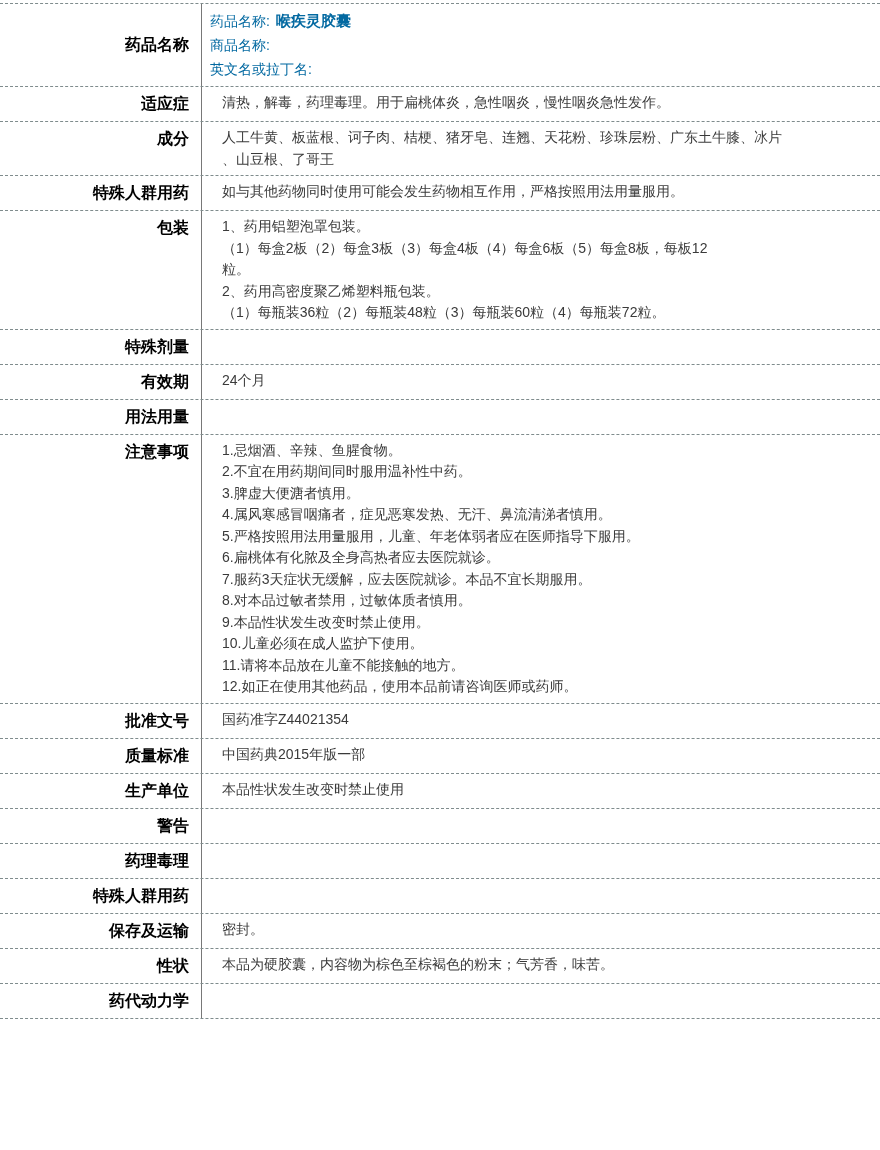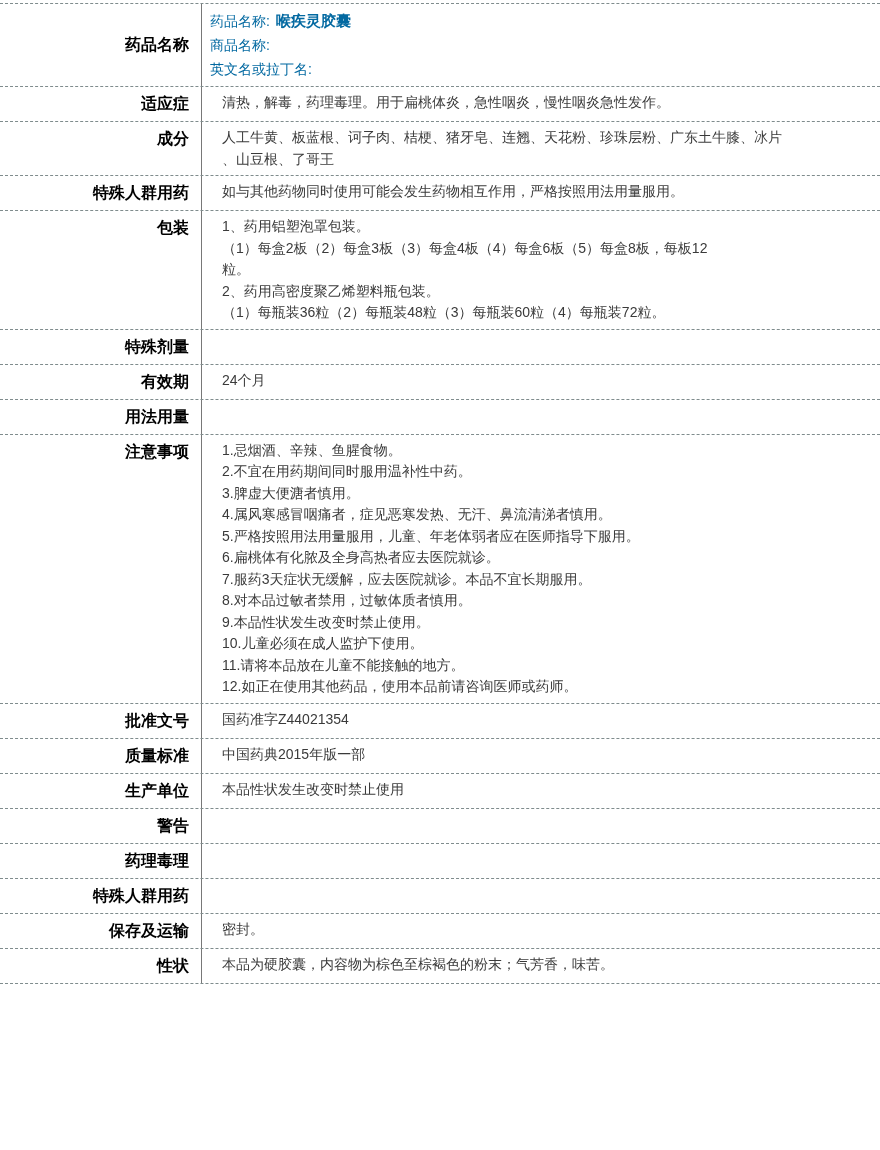--- a/index.html
+++ b/index.html
@@ -170,16 +170,20 @@
     <div class="row">
       <div class="label-cell">保存及运输</div>
       <div class="content-cell">密封。</div>
     </div>
 
     <div class="row">
       <div class="label-cell">性状</div>
       <div class="content-cell">本品为硬胶囊，内容物为棕色至棕褐色的粉末；气芳香，味苦。</div>
     </div>
 
+    <div class="row">
+      <div class="label-cell">药代动力学</div>
+      <div class="content-cell"></div>
+    </div>
 
 
   </div>
 </div>
 
 </body></html>

